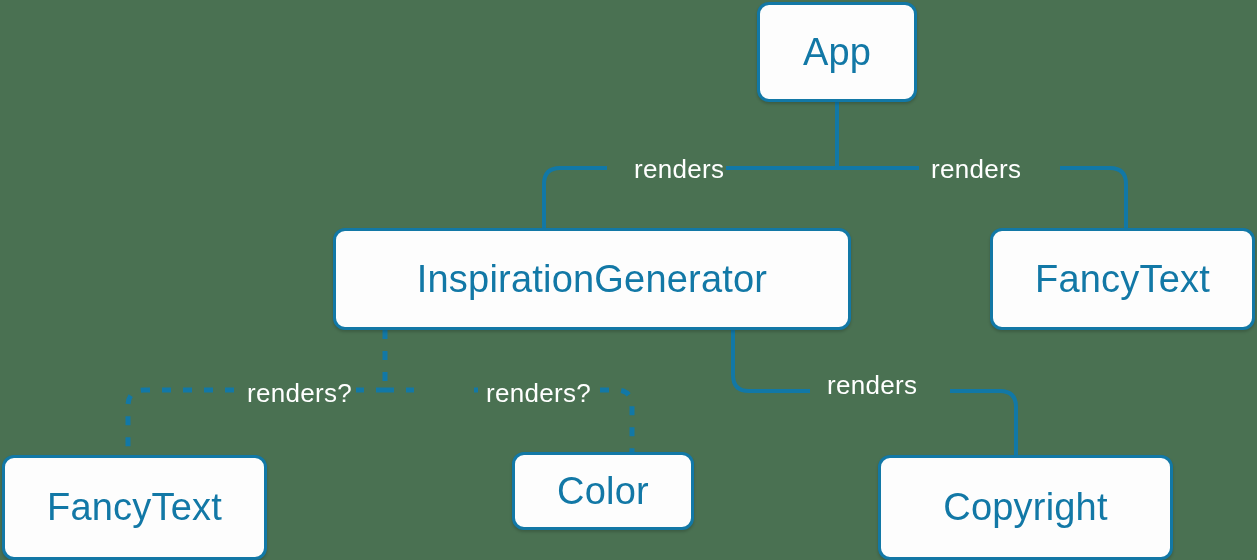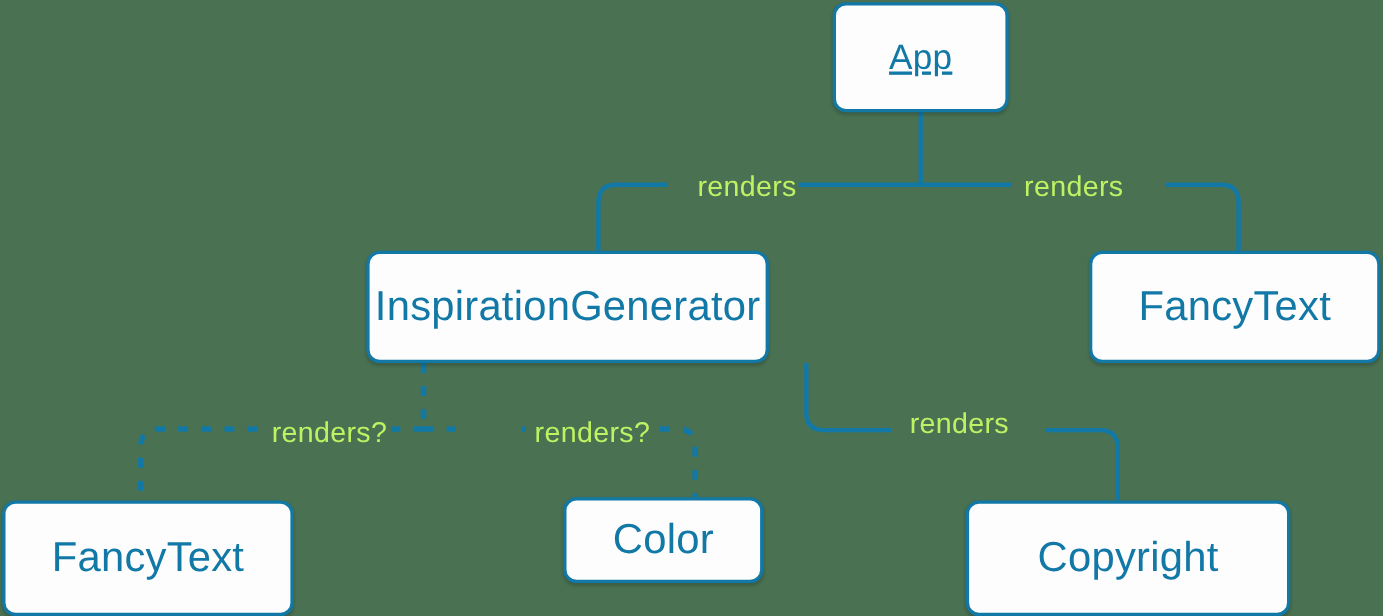--- a/index.html
+++ b/index.html
@@ -38,40 +38,40 @@
     box-shadow: 0 2px 3px rgba(0,0,0,0.18);
   }
   .node-label {
     color: #1278a6;
     font-weight: 400;
     letter-spacing: 0.2px;
     white-space: nowrap;
   }
   
   #node-app        { left: 757px;  top: 2px;   width: 160px; height: 100px; }
-  #node-app .node-label { font-size: 32px; text-decoration: underline; }
+  #node-app .node-label { font-size: 38px; }
 
-  #node-inspiration{ left: 333px;  top: 228px; width: 366px; height: 102px; }
+  #node-inspiration{ left: 333px;  top: 228px; width: 518px; height: 102px; }
   #node-inspiration .node-label { font-size: 38px; }
 
   #node-fancytext-right { left: 990px; top: 228px; width: 265px; height: 102px; }
   #node-fancytext-right .node-label { font-size: 38px; }
 
   #node-fancytext-left  { left: 2px;   top: 455px; width: 265px; height: 105px; }
   #node-fancytext-left .node-label { font-size: 38px; }
 
   #node-color      { left: 512px;  top: 452px; width: 182px; height: 78px; }
   #node-color .node-label { font-size: 38px; }
 
   #node-copyright  { left: 878px;  top: 455px; width: 295px; height: 105px; }
   #node-copyright .node-label { font-size: 38px; }
 
   .edge-label {
     position: absolute;
-    color: #bef264;
+    color: #ffffff;
     font-size: 26px;
     font-weight: 500;
     white-space: nowrap;
     letter-spacing: 0.3px;
   }
   #label-renders-1 { left: 634px;  top: 154px; }
   #label-renders-2 { left: 931px;  top: 154px; }
   #label-renders-3 { left: 247px;  top: 378px; }
   #label-renders-4 { left: 486px;  top: 378px; }
   #label-renders-5 { left: 827px;  top: 370px; }

